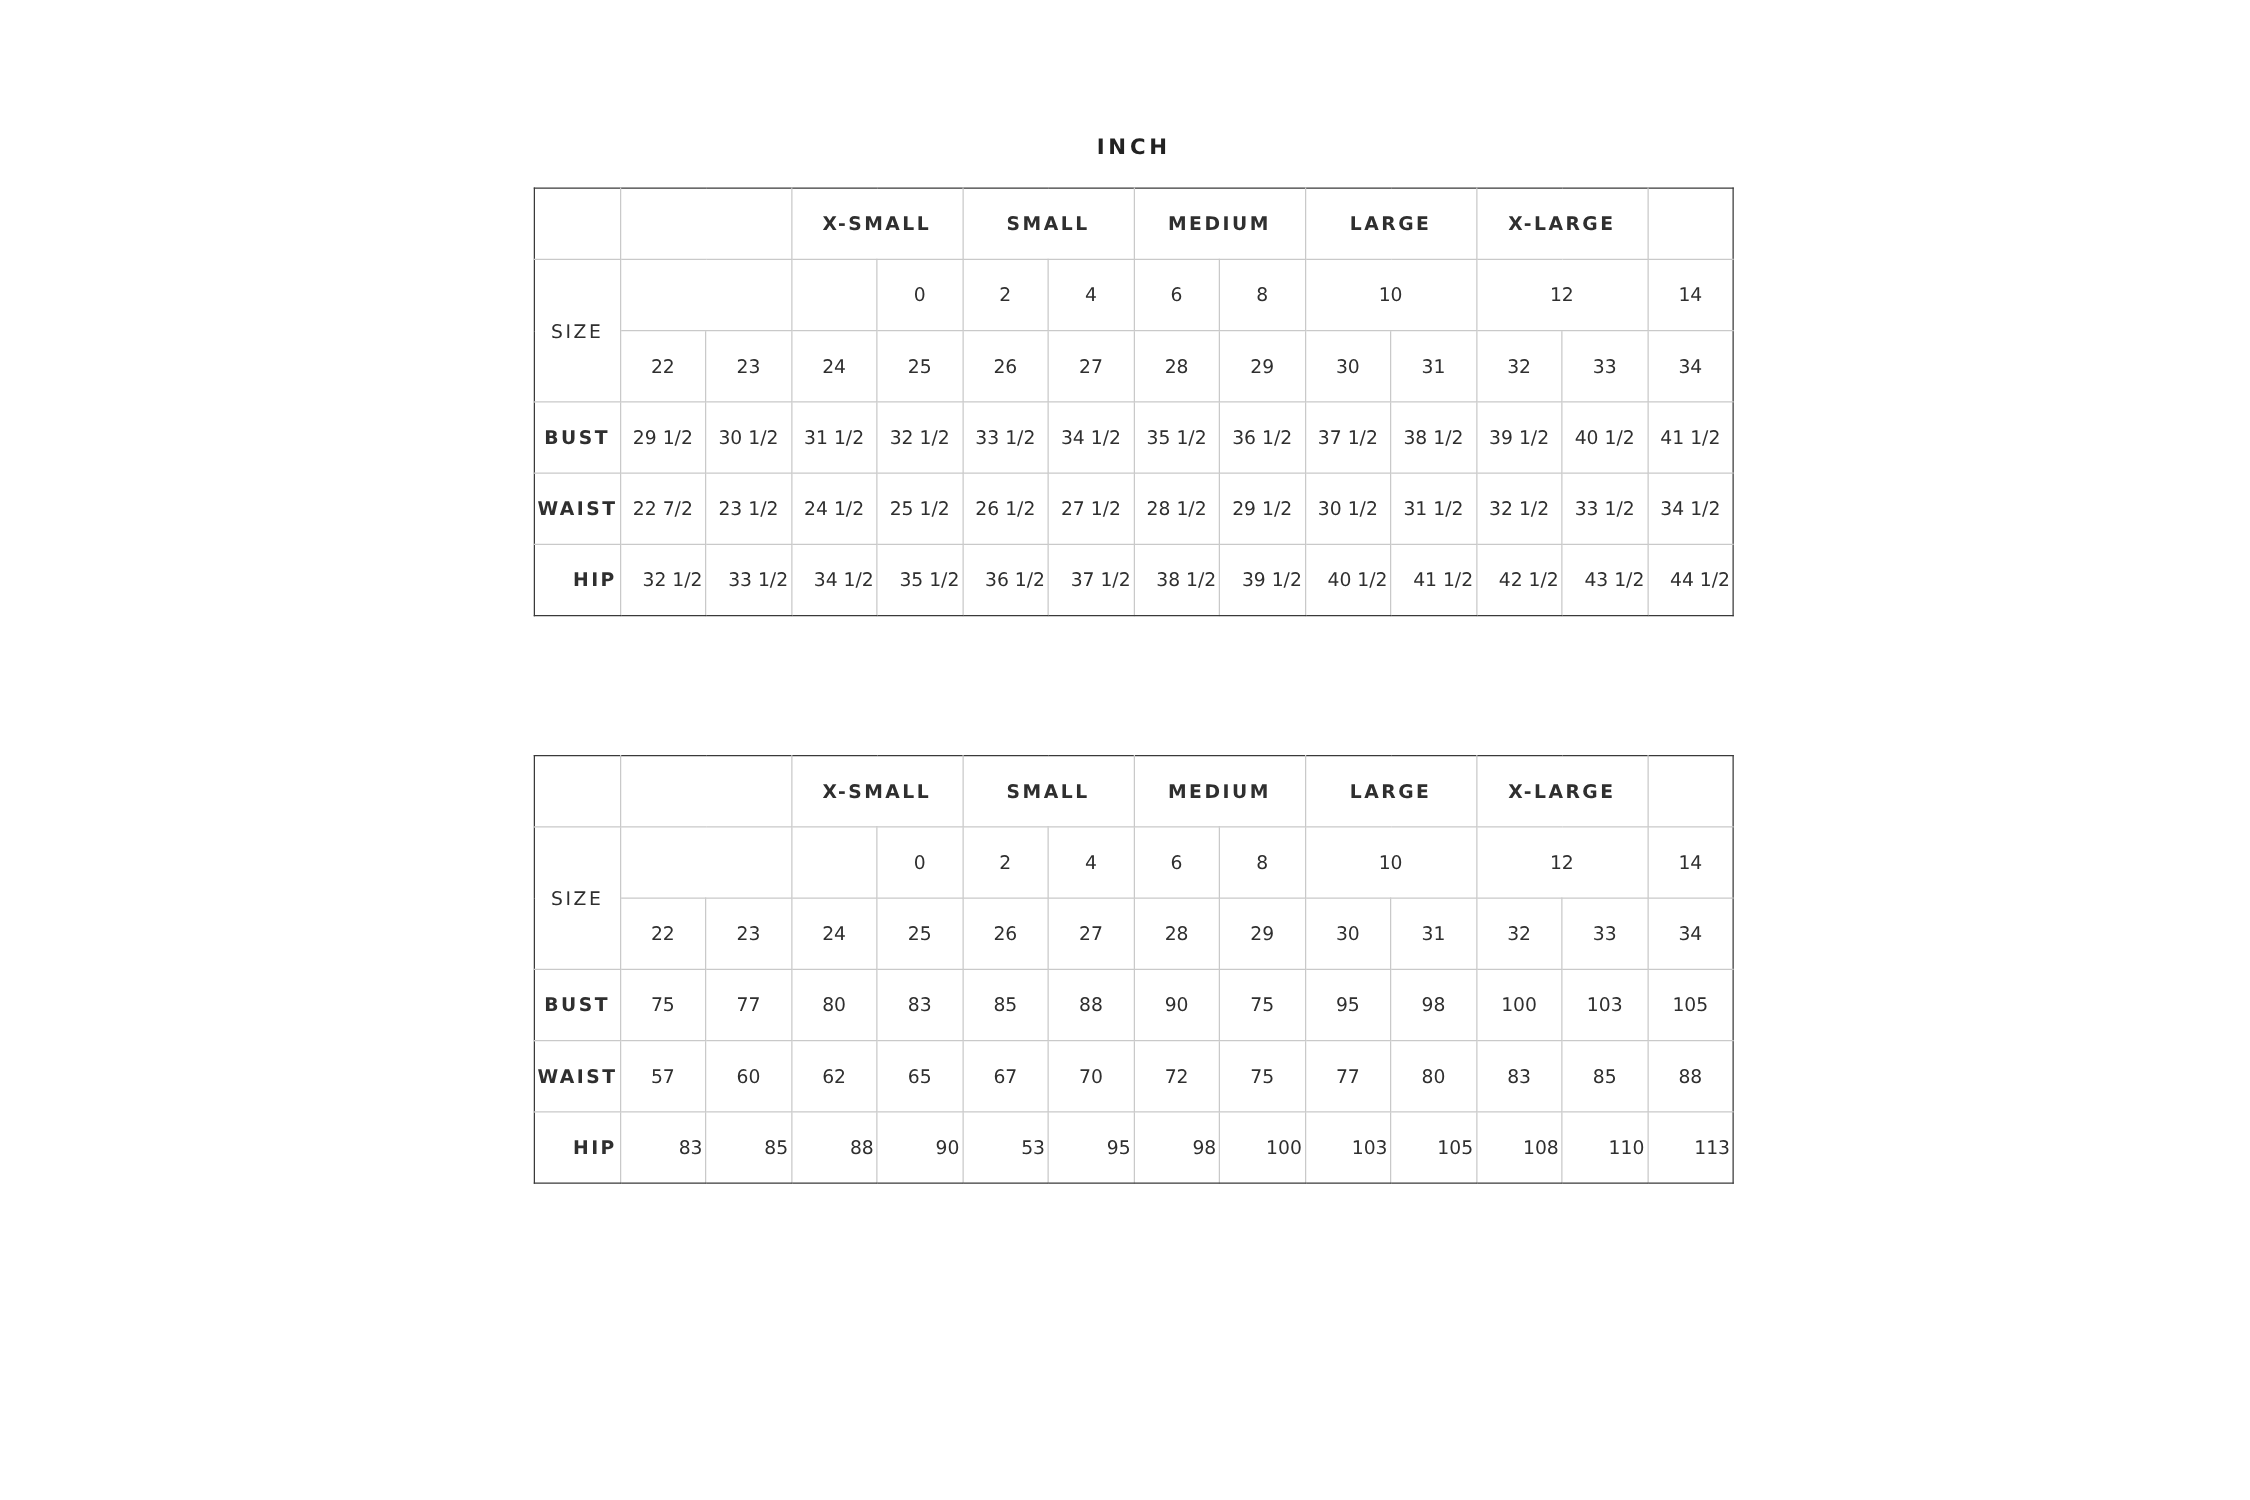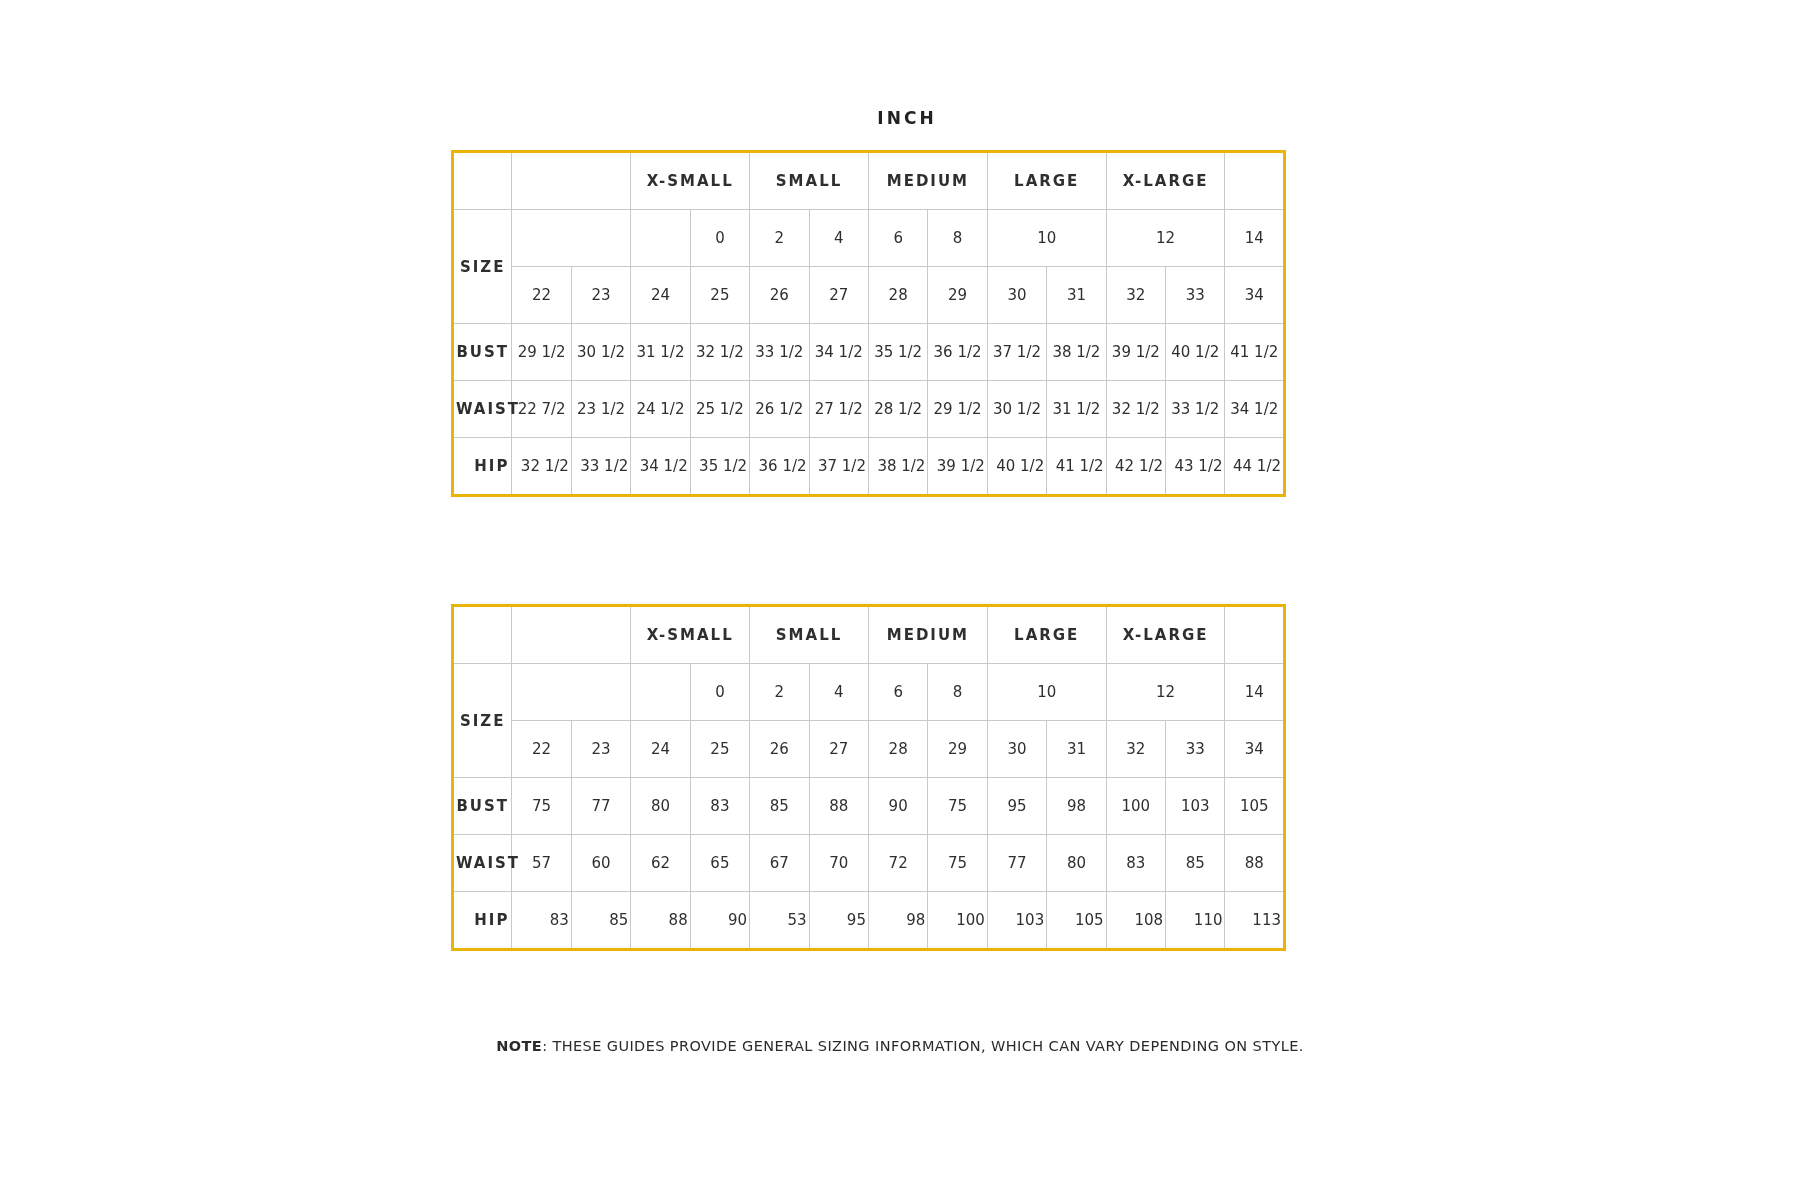--- a/index.html
+++ b/index.html
@@ -33,44 +33,43 @@
     font-size: 17px;
     font-weight: bold;
     letter-spacing: 3px;
     color: #222;
     margin-bottom: 22px;
     font-family: "DejaVu Sans", sans-serif;
   }
 
   table.size-table {
     border-collapse: collapse;
-    width: 835px;
+    width: 960px;
     table-layout: fixed;
-    border: 3px solid #eab308;
-    margin-left: 24px;
+    border: 1px solid #eab308;
   }
   table.size-table td {
     border: 1px solid #c9c9c9;
     text-align: center;
     vertical-align: middle;
     font-size: 15px;
     color: #2f2f2f;
     height: 56px;
     padding: 0 2px;
     font-family: "DejaVu Sans", sans-serif;
   }
   
   table.size-table tr:first-child td { border-top: 1px solid #3a3a3a; }
   table.size-table tr:last-child td { border-bottom: 1px solid #3a3a3a; text-align: right; }
   table.size-table tr td:first-child { border-left: 1px solid #3a3a3a; }
   table.size-table tr td:last-child { border-right: 1px solid #3a3a3a; }
 
   td.label-cell {
     font-size: 12.5px;
-    font-weight: bold;
+    font-weight: normal;
     letter-spacing: 2px;
     text-align: left;
     padding-left: 16px;
     color: #222;
   }
   td.group-cell {
     font-size: 12.5px;
     font-weight: bold;
     letter-spacing: 2px;
     color: #222;
@@ -282,17 +281,14 @@
             <td colspan="1" rowspan="1">103</td>
             <td colspan="1" rowspan="1">105</td>
             <td colspan="1" rowspan="1">108</td>
             <td colspan="1" rowspan="1">110</td>
             <td colspan="1" rowspan="1">113</td>
           </tr>
         </tbody>
     </table>
   </div>
 
-  <div class="note">
-    <b>NOTE</b><span>: THESE GUIDES PROVIDE GENERAL SIZING INFORMATION, WHICH CAN VARY DEPENDING ON STYLE.</span>
-  </div>
 
 </div>
 
 </body></html>

